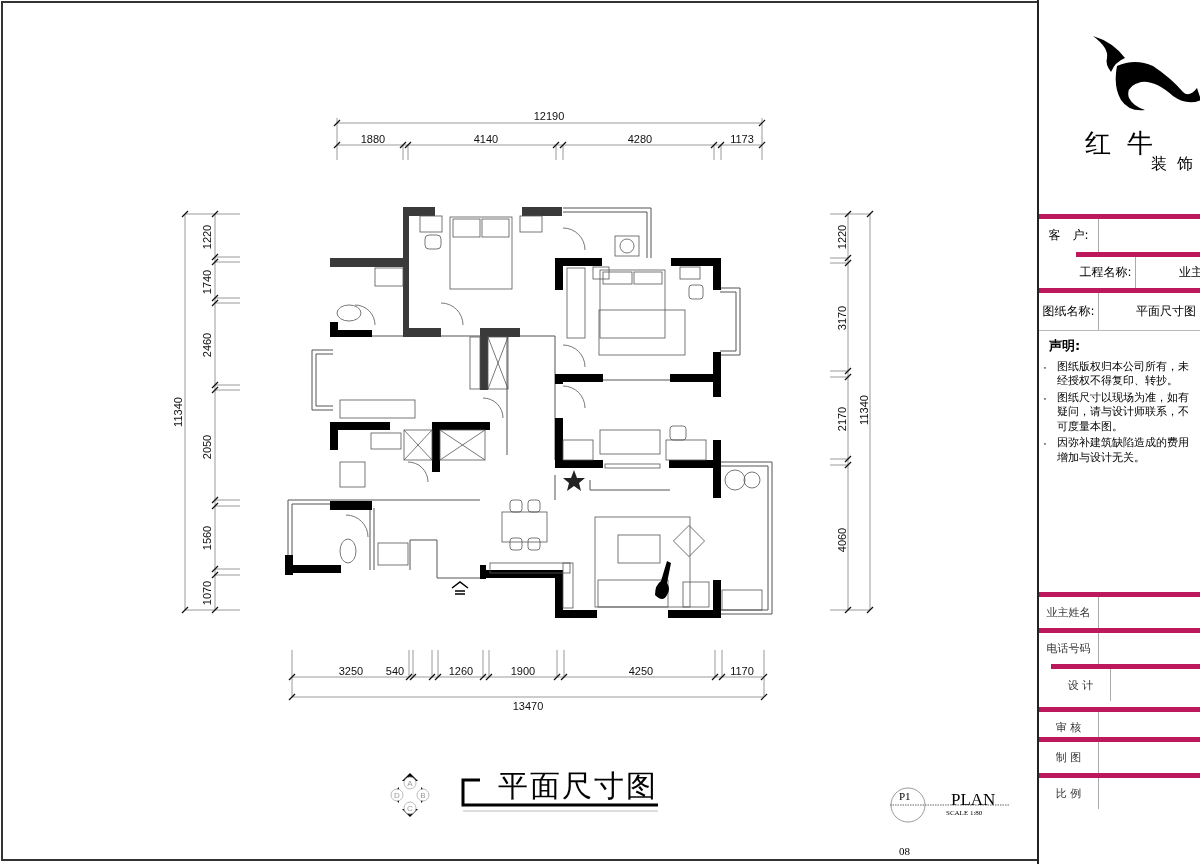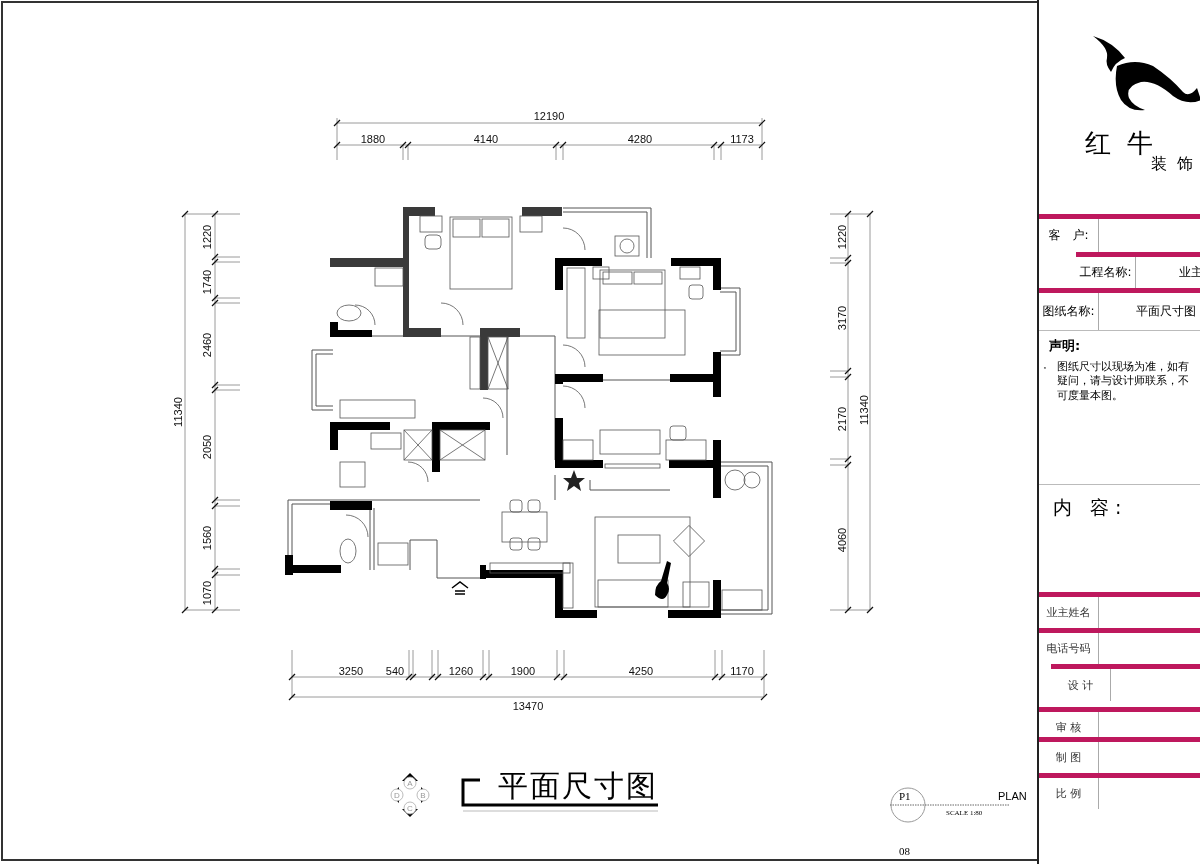--- a/index.html
+++ b/index.html
@@ -17,21 +17,21 @@
   .notes{position:absolute;left:0;top:330px;width:161px;height:140px;border-top:1px solid #bbb;box-sizing:border-box;padding:8px 6px 0 10px;font-size:11px;line-height:14.5px;}
   .notes-title{font-size:13px;font-weight:bold;margin-bottom:6px;}
   .note-item{position:relative;padding-left:8px;margin-bottom:2px;}
   .note-item::before{content:"。";position:absolute;left:-6px;top:-2px;font-size:9px;}
   .content-head{position:absolute;left:0;top:484px;width:161px;height:108px;border-top:1px solid #bbb;box-sizing:border-box;padding:10px 0 0 14px;font-size:19px;letter-spacing:6px;}
   svg text{font-family:"Liberation Sans","DejaVu Sans",sans-serif;}
   .dim-text{font-size:11px;fill:#111;}
   .plan-title{position:absolute;left:498px;top:766px;font-size:30px;font-family:"DejaVu Serif","Liberation Serif",serif;letter-spacing:2px;}
   .plan-num-top{position:absolute;left:899px;top:790px;font-size:11px;font-family:"Liberation Serif",serif;}
   .plan-num-bot{position:absolute;left:899px;top:806px;font-size:11px;font-family:"Liberation Serif",serif;margin-top:39px;}
-  .plan-name{position:absolute;left:998px;top:790px;font-size:11px;font-family:Liberation Sans, sans-serif;}
+  .plan-name{position:absolute;left:951px;top:790px;font-size:17px;font-family:Liberation Serif, serif;}
   .plan-scale{position:absolute;left:946px;top:809px;font-size:7px;font-family:"Liberation Serif",serif;}
 </style>
 </head>
 <body>
 
 <div class="sheet-border"></div>
 
 <div class="drawing">
   <svg width="1037" height="864" viewBox="0 0 1037 864">
     <g stroke="#9a9a9a" stroke-width="1" fill="none">
@@ -398,24 +398,25 @@
     <div class="tb-label">工程名称:</div>
     <div class="tb-value">业主姓名</div>
   </div>
   <div class="tb-row" style="top:288px;height:42px;">
     <div class="tb-label">图纸名称:</div>
     <div class="tb-value">平面尺寸图</div>
   </div>
 
   <div class="notes">
     <div class="notes-title">声明:</div>
+    <div class="note-item">图纸版权归本公司所有，未经授权不得复印、转抄。</div>
     <div class="note-item">图纸尺寸以现场为准，如有疑问，请与设计师联系，不可度量本图。</div>
-  </div>
-
-  <div class="content-head">内 容:</div>
+    <div class="note-item">因弥补建筑缺陷造成的费用增加与设计无关。</div>
+  </div>
+
 
   <div class="tb-row" style="top:592px;height:36px;">
     <div class="tb-label serif">业主姓名</div>
     <div class="tb-value"></div>
   </div>
   <div class="tb-row" style="top:628px;height:36px;">
     <div class="tb-label serif">电话号码</div>
     <div class="tb-value"></div>
   </div>
   <div class="tb-row" style="top:664px;height:37px;margin-left:12px;">

